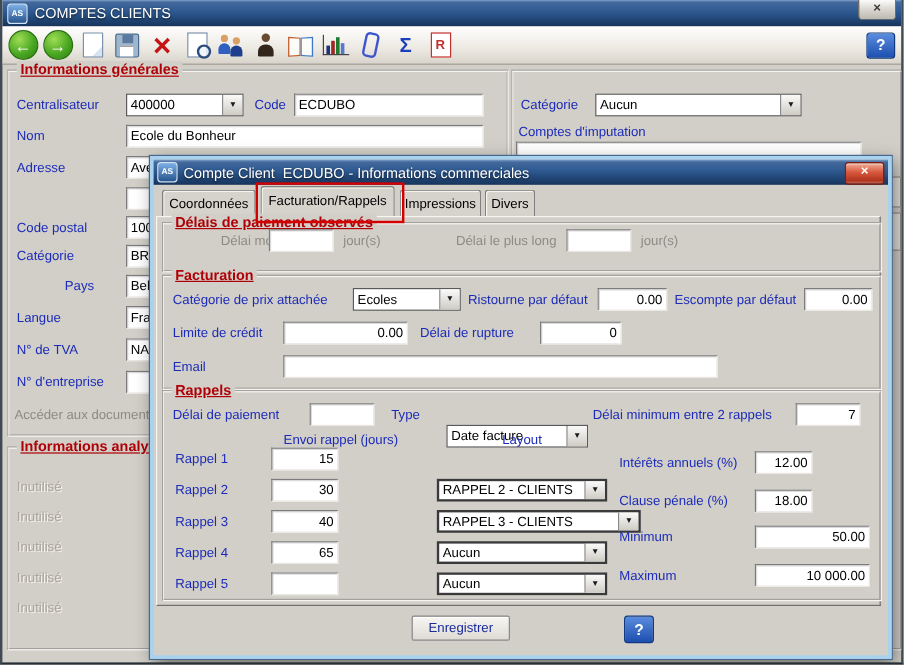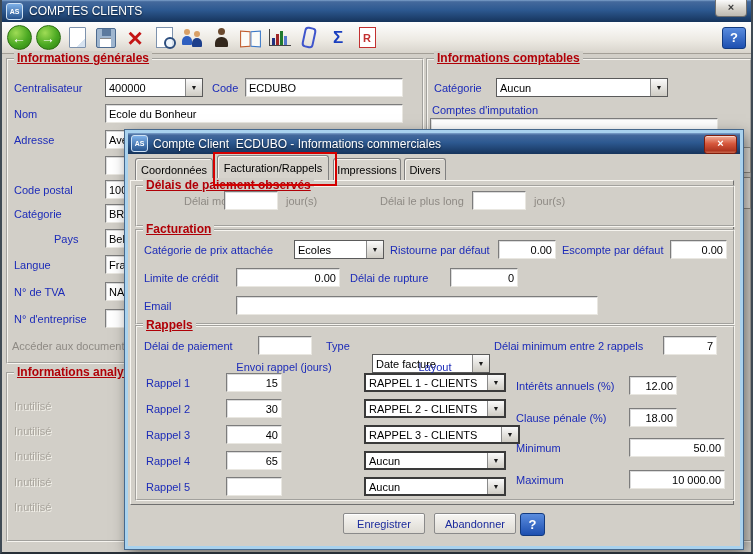--- a/index.html
+++ b/index.html
@@ -204,21 +204,20 @@
 
   <span class="lbl" style="left:12px;top:286px;">N° de TVA</span>
   <div class="inp" style="left:103px;top:282px;width:170px;">NA</div>
 
   <span class="lbl" style="left:12px;top:313px;">N° d'entreprise</span>
   <div class="inp" style="left:103px;top:309px;width:170px;"></div>
 
   <span class="lbl-gray" style="left:10px;top:340px;">Accéder aux documents</span>
 
   <div class="gb" style="left:424px;top:58px;width:322px;height:480px;"></div>
-  <span class="gb-title" style="left:432px;top:51px;">Informations comptables</span>
 
   <span class="lbl" style="left:432px;top:82px;">Catégorie</span>
   <div class="combo" style="left:494px;top:78px;width:172px;">
     <span>Aucun</span>
     <span class="arrow-btn">▼</span>
   </div>
   <span class="lbl" style="left:430px;top:104px;">Comptes d'imputation</span>
   <div class="listbox" style="left:428px;top:118px;width:286px;height:296px;"></div>
   <div class="scrollbit" style="left:740px;top:147px;width:9px;height:26px;"></div>
   <div class="scrollbit" style="left:740px;top:177px;width:9px;height:32px;"></div>
@@ -283,35 +282,31 @@
       <span class="arrow-btn">▼</span>
     </div>
     <span class="lbl" style="left:366px;top:207px;z-index:6;">Délai minimum entre 2 rappels</span>
     <div class="inp num" style="left:535px;top:203px;width:54px;z-index:6;">7</div>
 
     <span class="lbl" style="left:92px;top:228px;width:128px;text-align:center;z-index:6;">Envoi rappel (jours)</span>
     <span class="lbl" style="left:236px;top:228px;width:142px;text-align:center;z-index:6;">Layout</span>
 
     <span class="lbl" style="left:18px;top:244px;z-index:6;">Rappel 1</span>
     <div class="inp num" style="left:98px;top:240px;width:56px;z-index:6;">15</div>
-    <div class="combo combo-strong" style="left:236px;top:240px;width:142px;z-index:6;">
-      <span>RAPPEL 1 - CLIENTS</span>
-      <span class="arrow-btn">▼</span>
-    </div>
 
     <span class="lbl" style="left:18px;top:270px;z-index:6;">Rappel 2</span>
     <div class="inp num" style="left:98px;top:266px;width:56px;z-index:6;">30</div>
     <div class="combo combo-strong" style="left:236px;top:266px;width:142px;z-index:6;">
       <span>RAPPEL 2 - CLIENTS</span>
       <span class="arrow-btn">▼</span>
     </div>
 
     <span class="lbl" style="left:18px;top:296px;z-index:6;">Rappel 3</span>
     <div class="inp num" style="left:98px;top:292px;width:56px;z-index:6;">40</div>
-    <div class="combo combo-strong" style="left:236px;top:292px;width:156px;z-index:6;">
+    <div class="combo combo-strong" style="left:236px;top:292px;width:170px;z-index:6;">
       <span>RAPPEL 3 - CLIENTS</span>
       <span class="arrow-btn">▼</span>
     </div>
 
     <span class="lbl" style="left:18px;top:322px;z-index:6;">Rappel 4</span>
     <div class="inp num" style="left:98px;top:318px;width:56px;z-index:6;">65</div>
     <div class="combo combo-strong" style="left:236px;top:318px;width:142px;z-index:6;">
       <span>Aucun</span>
       <span class="arrow-btn">▼</span>
     </div>
@@ -326,17 +321,16 @@
     <span class="lbl" style="left:388px;top:247px;z-index:6;">Intérêts annuels (%)</span>
     <div class="inp num" style="left:501px;top:243px;width:48px;z-index:6;padding-left:12px;">12.00</div>
     <span class="lbl" style="left:388px;top:279px;z-index:6;">Clause pénale (%)</span>
     <div class="inp num" style="left:501px;top:275px;width:48px;z-index:6;">18.00</div>
     <span class="lbl" style="left:388px;top:309px;z-index:6;">Minimum</span>
     <div class="inp num" style="left:501px;top:305px;width:96px;z-index:6;">50.00</div>
     <span class="lbl" style="left:388px;top:341px;z-index:6;">Maximum</span>
     <div class="inp num" style="left:501px;top:337px;width:96px;z-index:6;">10 000.00</div>
 
     <div class="dlg-btn" style="left:215px;top:380px;width:82px;">Enregistrer</div>
-    <div class="dlg-btn" style="left:306px;top:380px;width:82px;">Abandonner</div>
     <div class="dlg-help" style="left:392px;top:380px;">?</div>
   </div>
 
 </div>
 
 </body></html>

